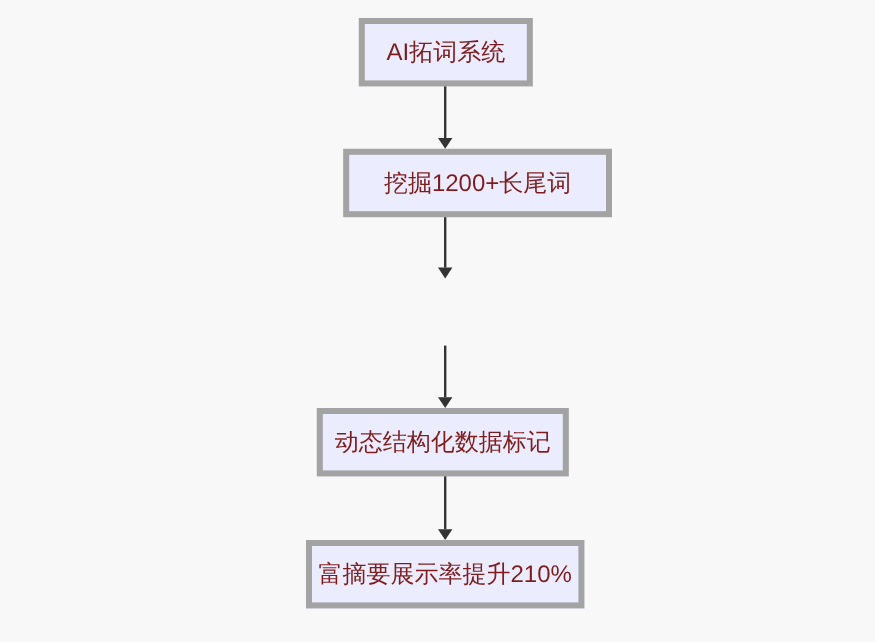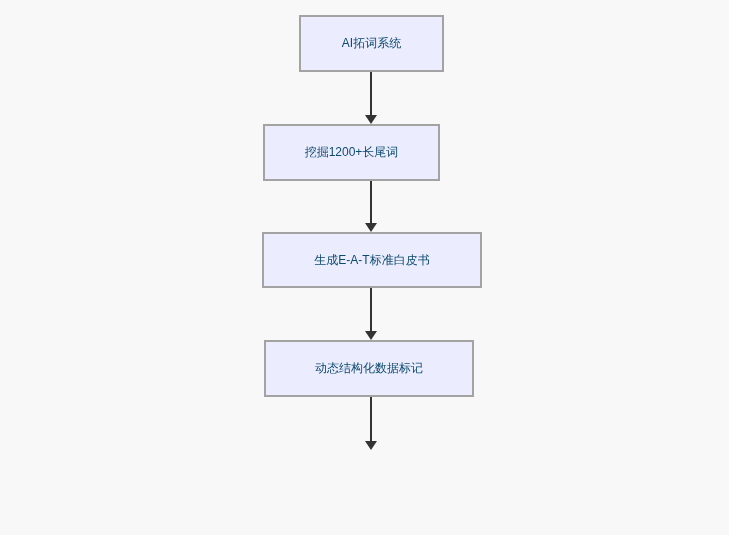--- a/index.html
+++ b/index.html
@@ -11,32 +11,32 @@
   .canvas {
     position: relative;
     width: 729px;
     height: 535px;
     background: #f8f8f8;
     overflow: hidden;
   }
   .node {
     position: absolute;
     background: #ECECFF;
-    border: 2px solid #a3a3a3;
-    color: #0c4a6e;
-    font-size: 12px;
+    border: 5px solid #a3a3a3;
+    color: #7f1d1d;
+    font-size: 20px;
     display: flex;
     align-items: center;
     justify-content: center;
     text-align: center;
     box-sizing: border-box;
     line-height: 1.2;
   }
   .node-1 { left: 299px; top: 15px;  width: 145px; height: 57px; }
-  .node-2 { left: 263px; top: 124px; width: 177px; height: 57px; }
+  .node-2 { left: 286px; top: 124px; width: 224px; height: 57px; }
   .node-3 { left: 262px; top: 232px; width: 220px; height: 56px; }
   .node-4 { left: 264px; top: 340px; width: 210px; height: 57px; }
   .node-5 { left: 255px; top: 450px; width: 232px; height: 57px; }
 
   .arrow {
     position: absolute;
     width: 12px;
     display: flex;
     flex-direction: column;
     align-items: center;
@@ -76,32 +76,32 @@
 
   <div class="node node-2">
     <span>挖掘1200+长尾词</span>
   </div>
 
   <div class="arrow arrow-2">
     <div class="arrow-line"></div>
     <div class="arrow-head"></div>
   </div>
 
-  <div class="node node-3">
-    <span>生成E-A-T标准白皮书</span>
-  </div>
 
   <div class="arrow arrow-3">
     <div class="arrow-line"></div>
     <div class="arrow-head"></div>
   </div>
 
   <div class="node node-4">
     <span>动态结构化数据标记</span>
   </div>
 
   <div class="arrow arrow-4">
     <div class="arrow-line"></div>
     <div class="arrow-head"></div>
   </div>
 
+  <div class="node node-5">
+    <span>富摘要展示率提升210%</span>
+  </div>
 
 </div>
 
 </body></html>

